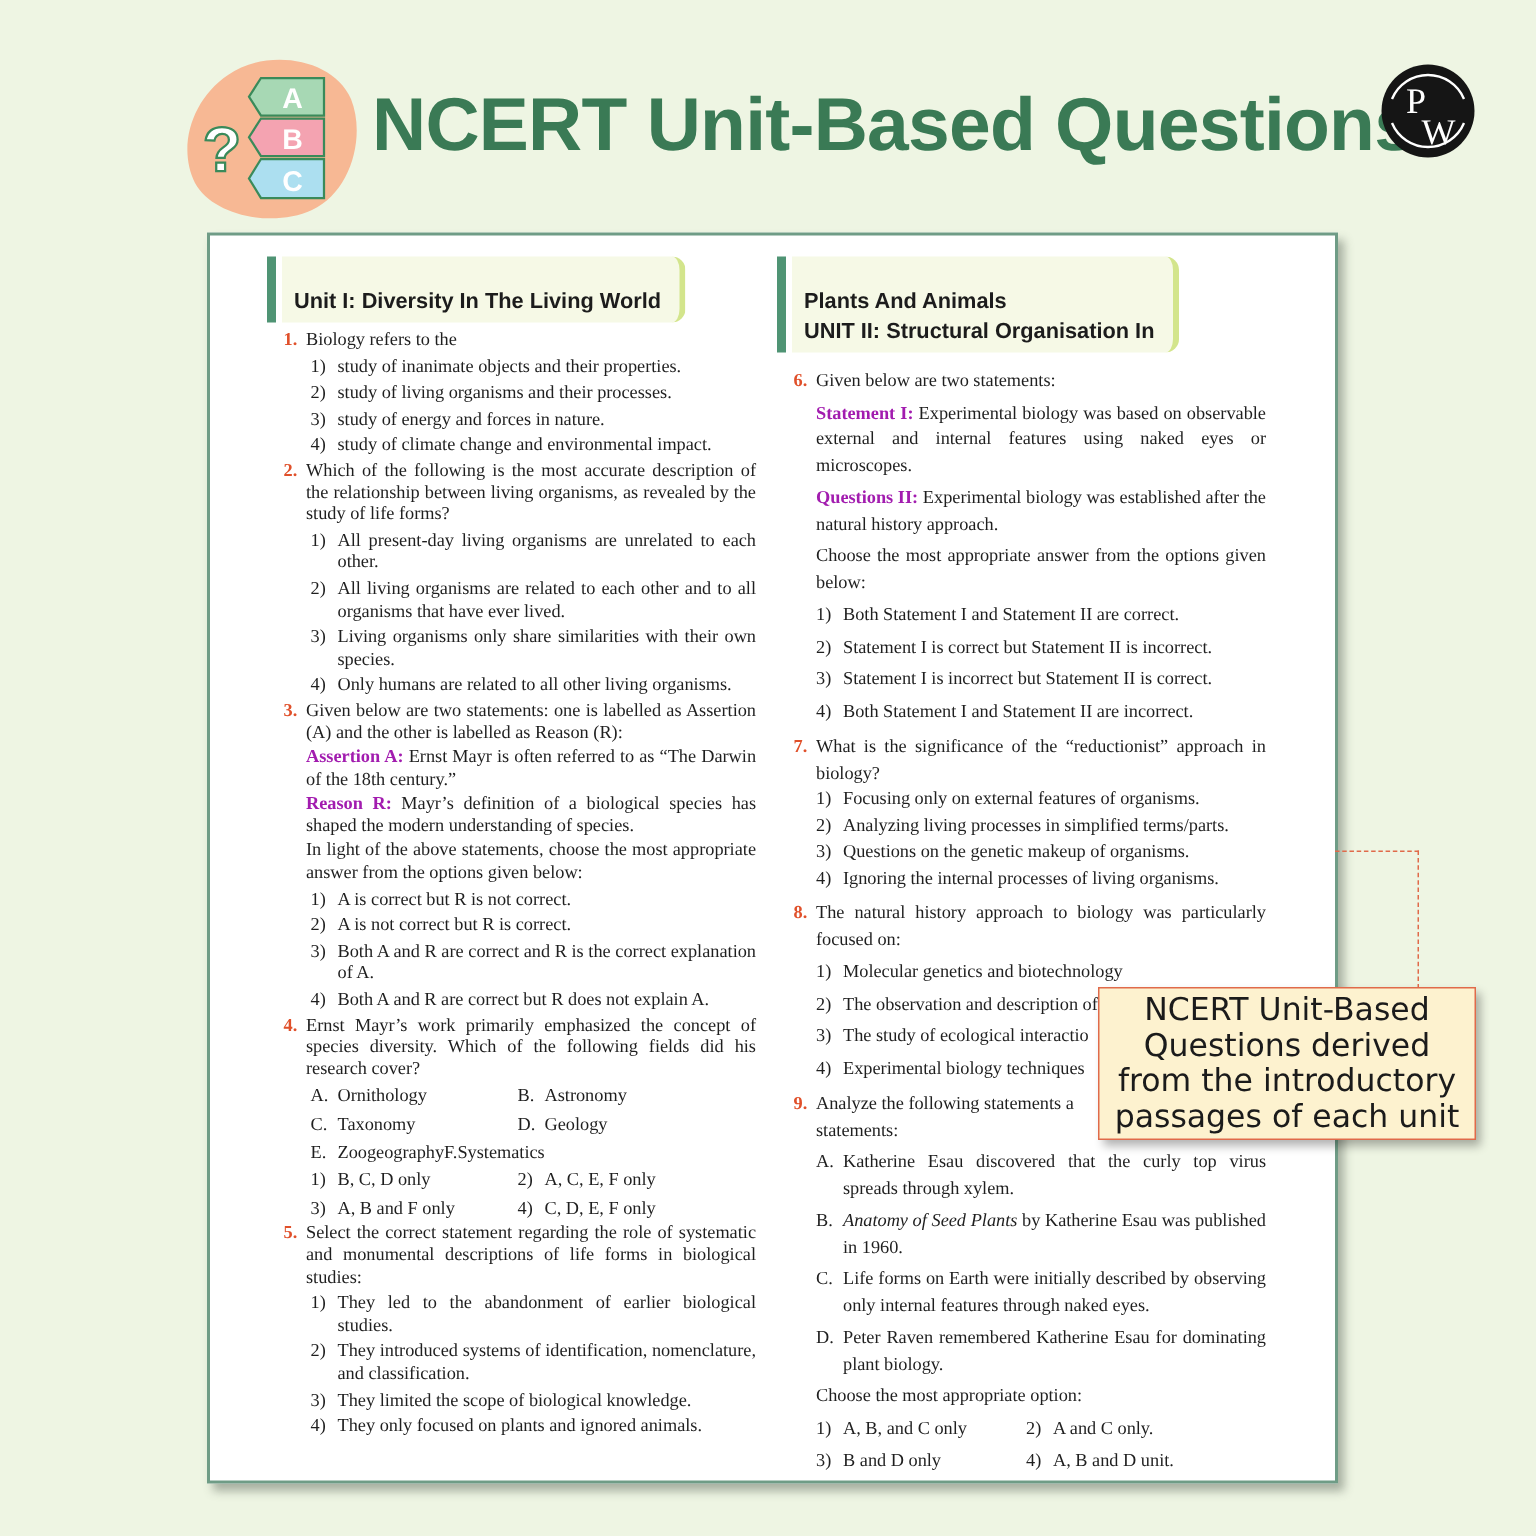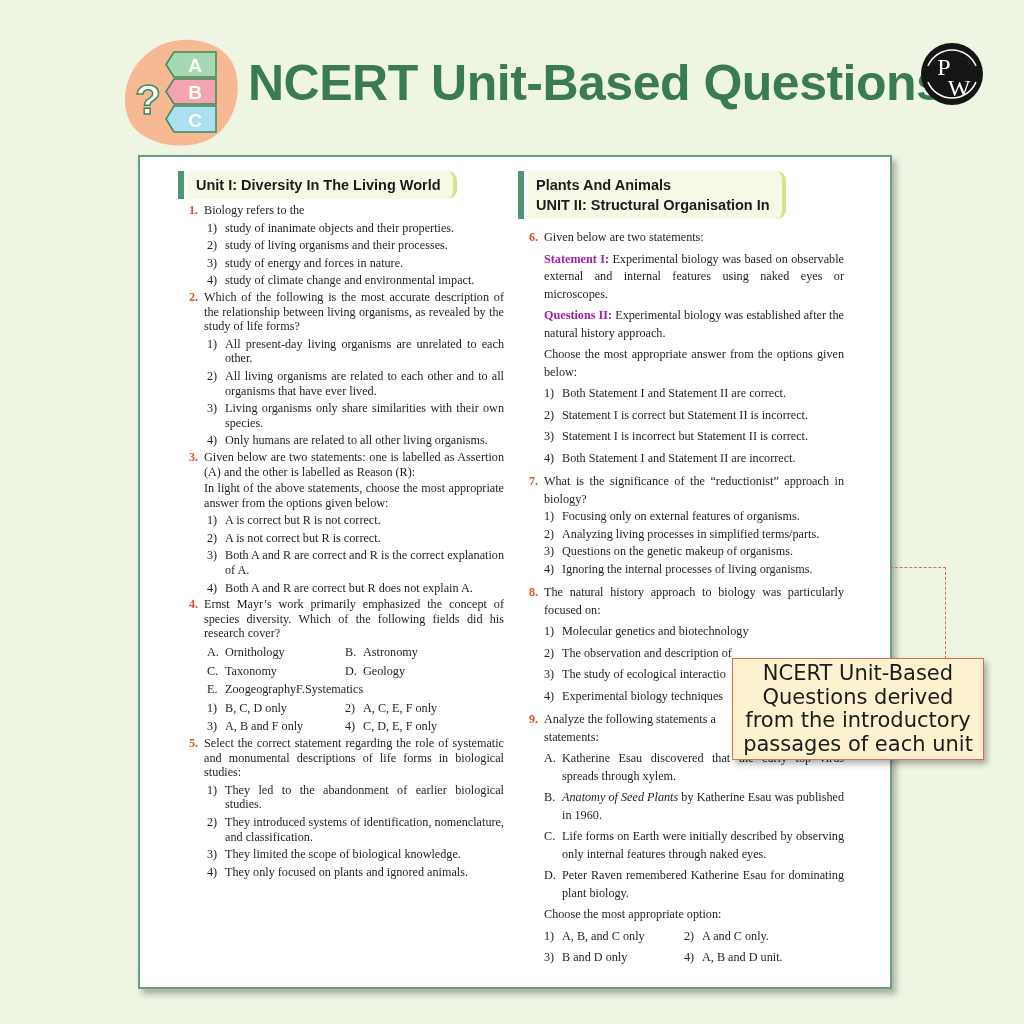--- a/index.html
+++ b/index.html
@@ -29,21 +29,21 @@
   .col { position: absolute; top: 14px; }
   .col-left { left: 38px; width: 326px; }
   .col-right { left: 378px; width: 326px; }
 
   .unit-head { position: relative; display: flex; align-items: stretch; margin-bottom: 6px; }
   .unit-bar { width: 6px; background: #4f9474; margin-right: 4px; }
   .unit-pill {
     background: #f6f9e6; border-right: 4px solid #d3e58c;
     border-radius: 0 9px 9px 0;
     font-family: "Liberation Sans", sans-serif; font-size: 14.5px; font-weight: bold;
-    color: #1c1c1c; padding: 4px 12px 4px 8px; line-height: 20px;
+    color: #1c1c1c; padding: 20px 12px 4px 8px; line-height: 20px;
   }
   .col-left .unit-head { margin-bottom: 4px; }
   .col-left .unit-pill { height: 20px; }
 
   .q { font-size: 12.2px; line-height: 14.6px; margin: 0; }
   .q-line { display: flex; text-align: justify; }
   .q-num { color: #e0502a; font-weight: bold; width: 15px; flex: none; margin-left: 11px; }
   .q-text { flex: 1; }
   .para { margin-left: 26px; text-align: justify; margin-top: 2px; }
   .label-red { color: #a21caf; font-weight: bold; }
@@ -171,20 +171,22 @@
             <span class="opt-t">Only humans are related to all other living organisms.</span>
           </div>
       </div>
     </div>
 
     <div class="q">
       <div class="q-line">
           <span class="q-num">3.</span>
           <span class="q-text">Given below are two statements: one is labelled as Assertion (A) and the other is labelled as Reason (R):</span>
         </div>
+      <div class="para"><span class="label-red">Assertion A:</span> <span>Ernst Mayr is often referred to as “The Darwin of the 18th century.”</span></div>
+      <div class="para"><span class="label-red">Reason R:</span> <span>Mayr’s definition of a biological species has shaped the modern understanding of species.</span></div>
       <div class="para">In light of the above statements, choose the most appropriate answer from the options given below:</div>
       <div class="opts">
         <div class="opt">
             <span class="opt-n">1)</span>
             <span class="opt-t">A is correct but R is not correct.</span>
           </div>
         <div class="opt">
             <span class="opt-n">2)</span>
             <span class="opt-t">A is not correct but R is correct.</span>
           </div>

